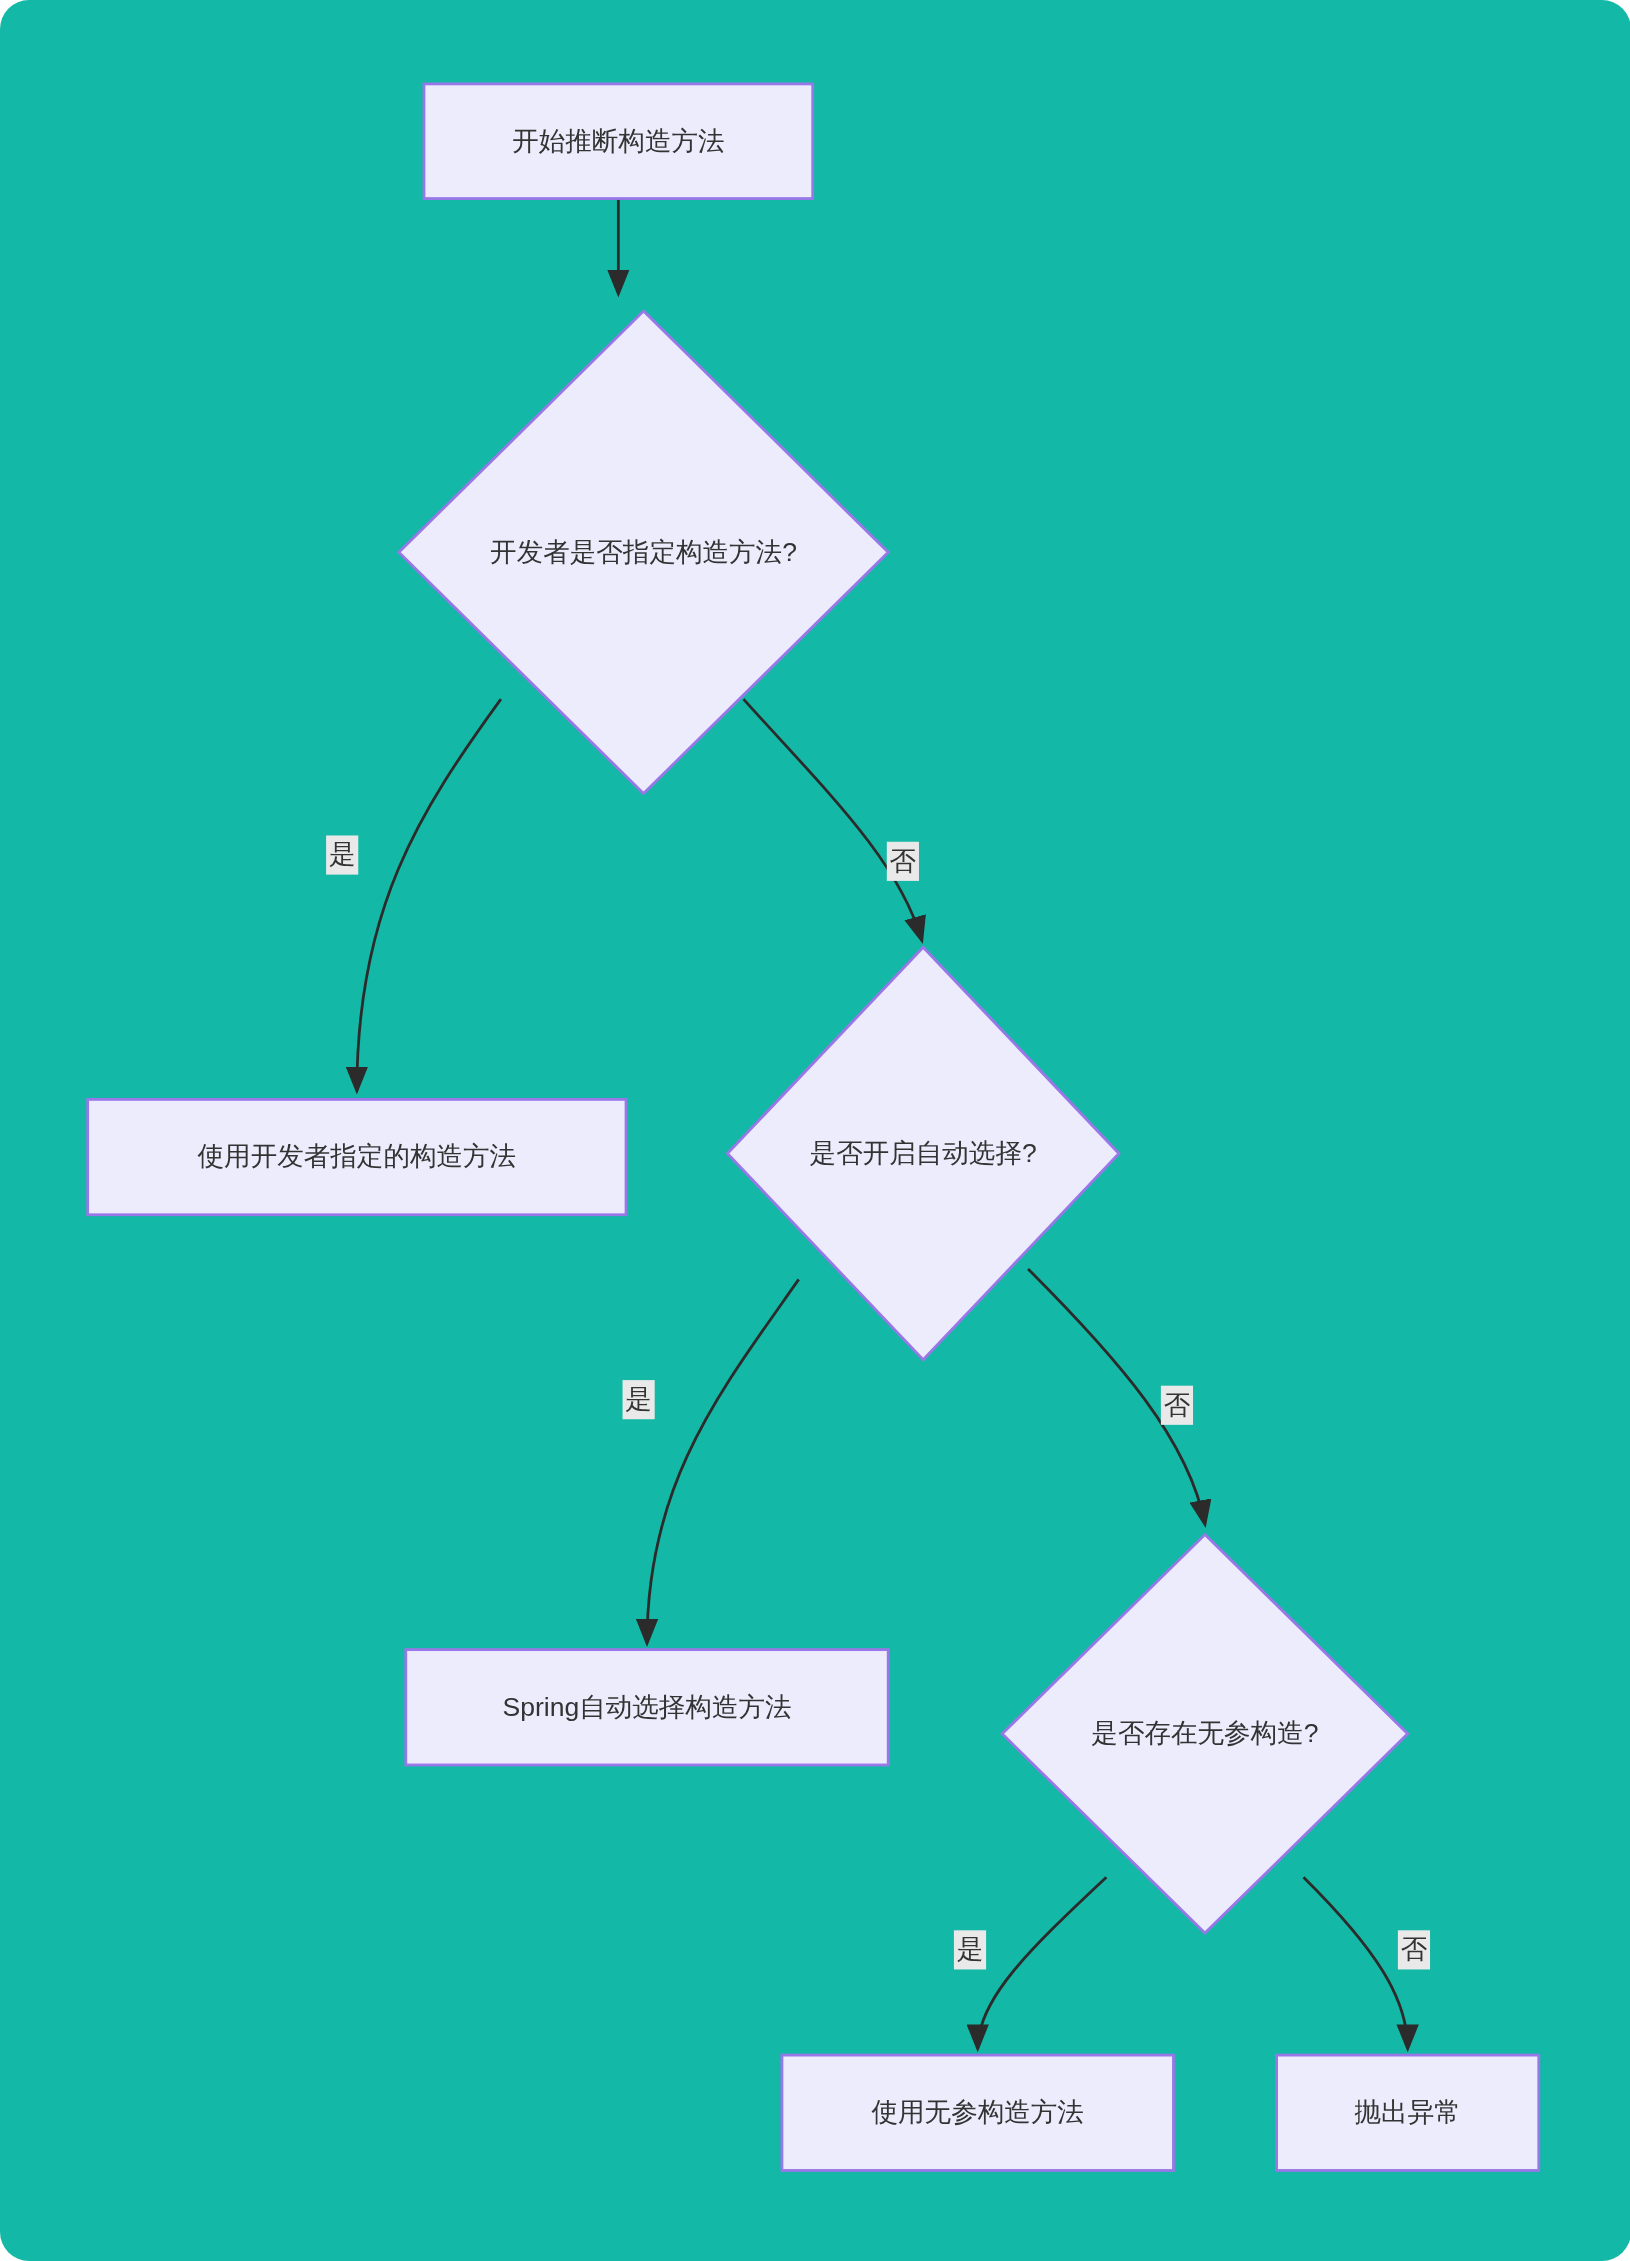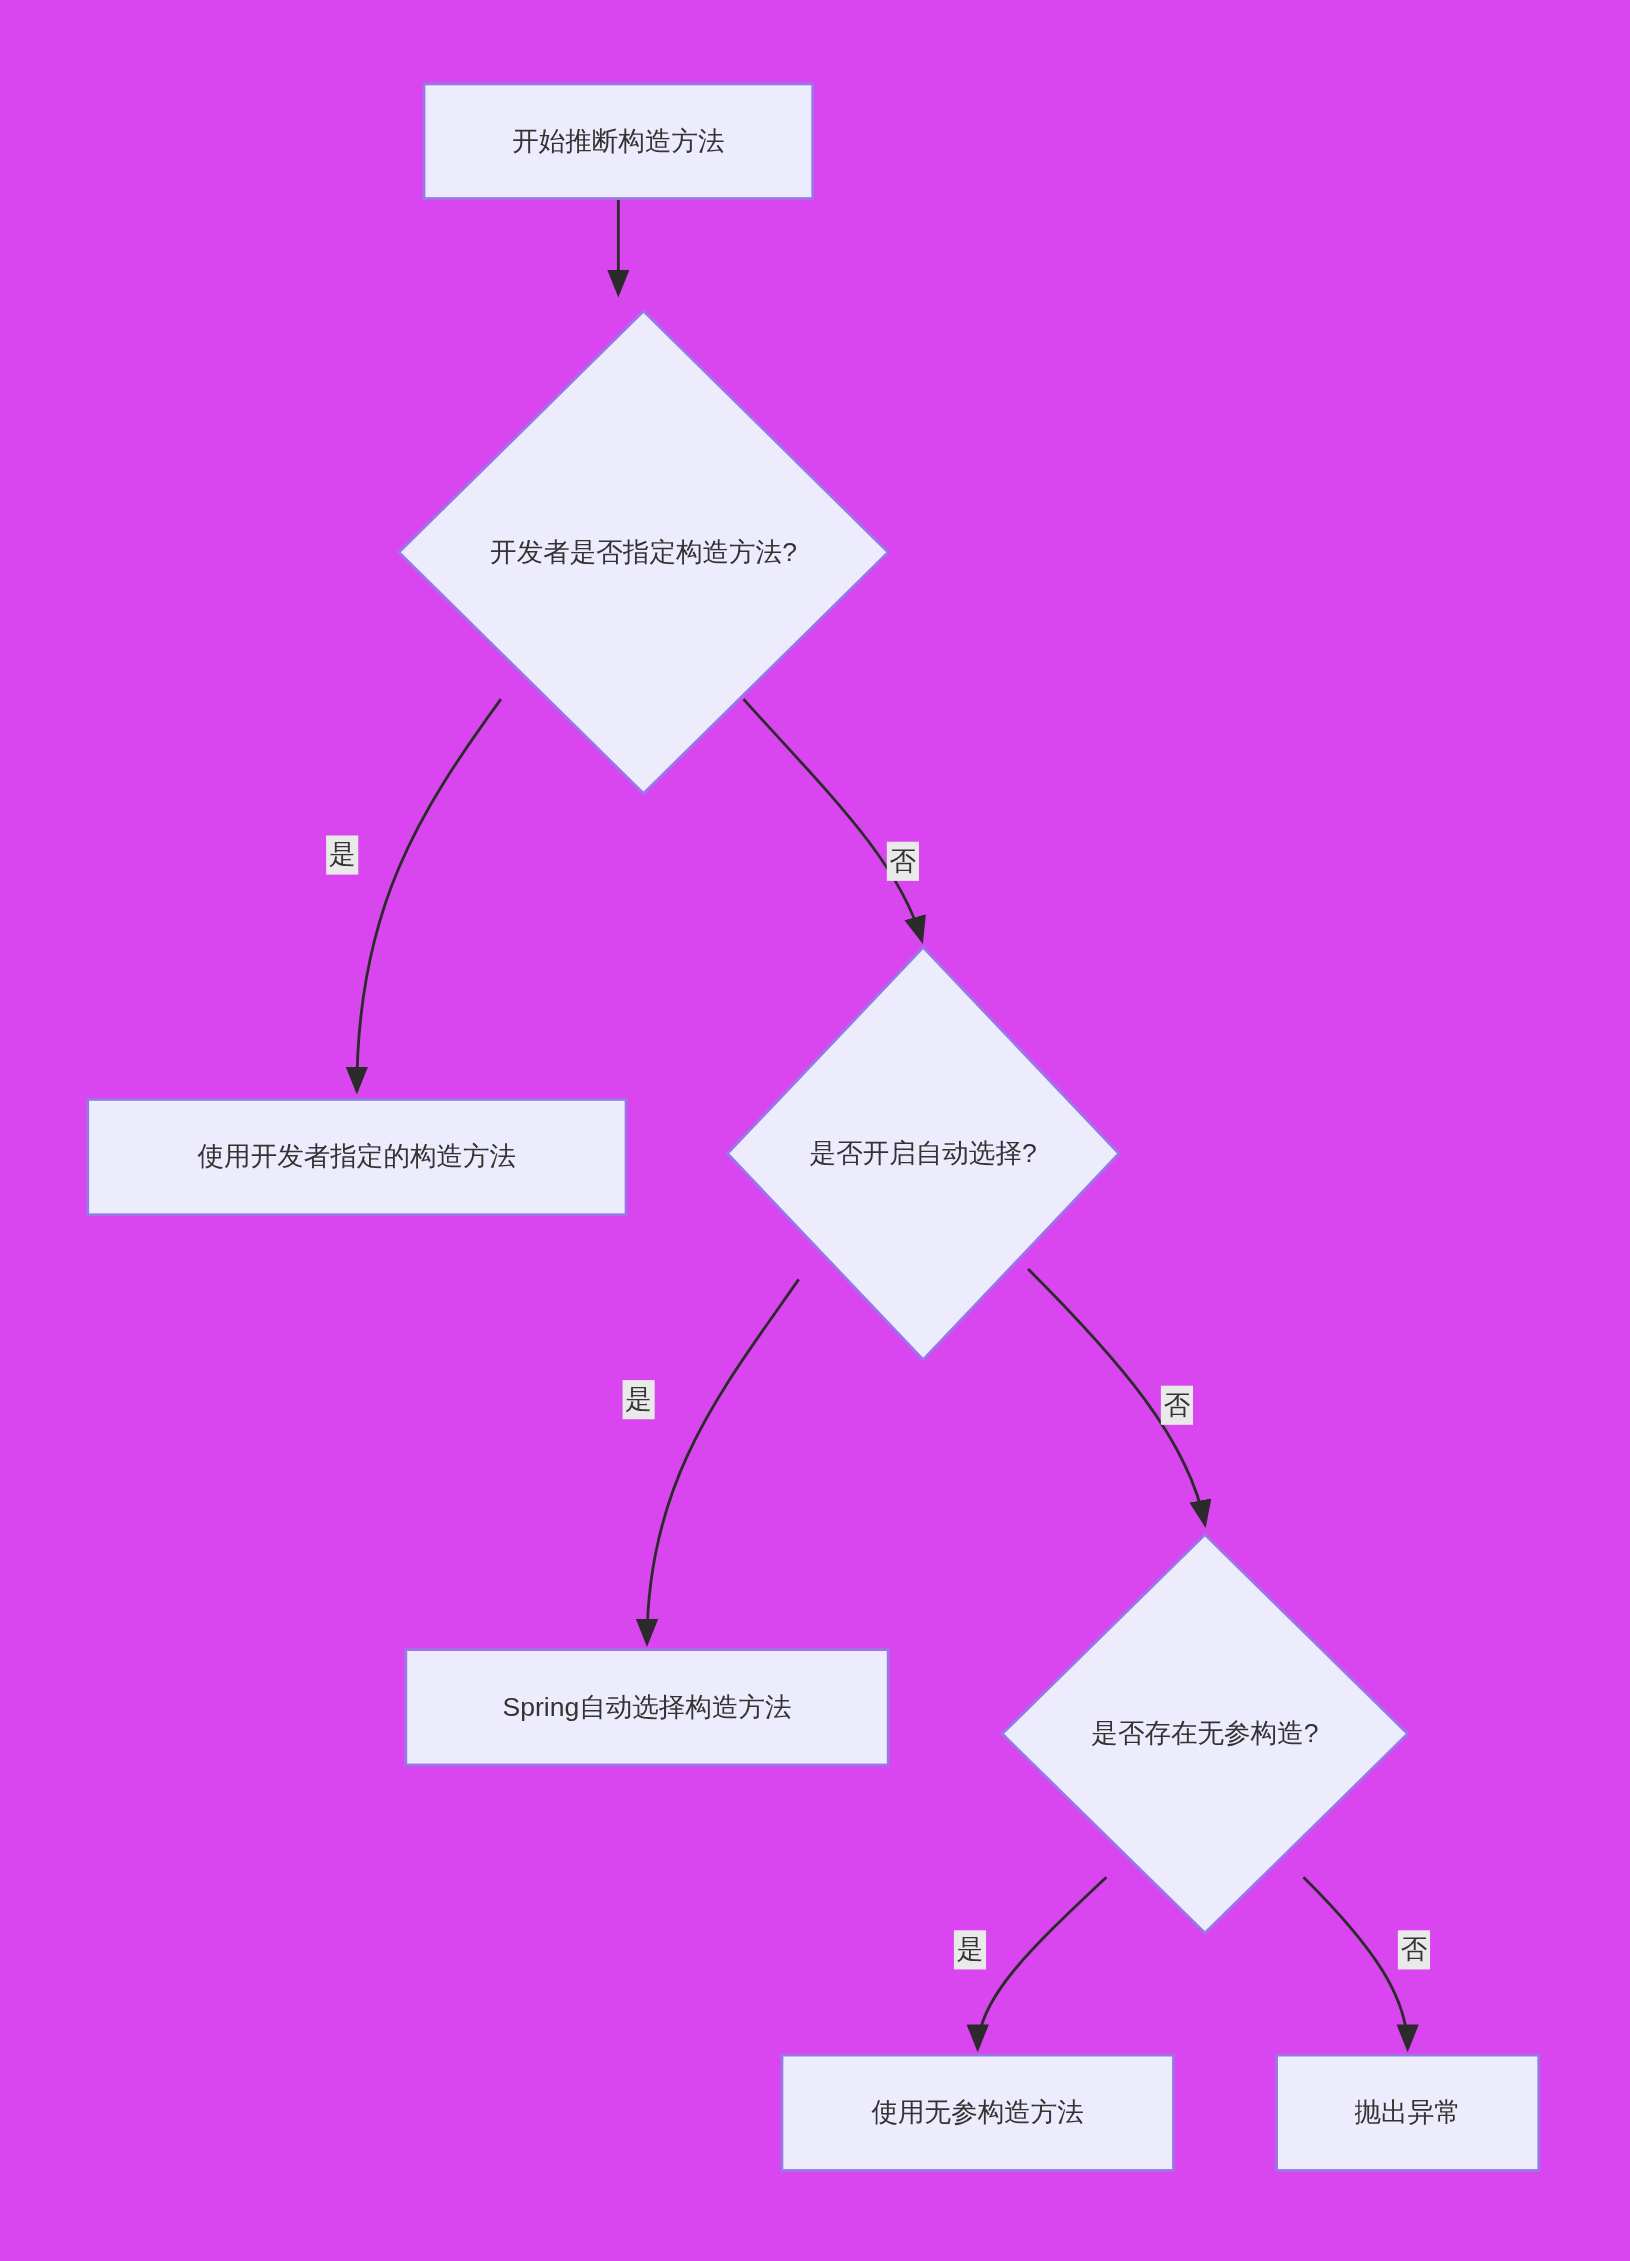--- a/index.html
+++ b/index.html
@@ -7,22 +7,23 @@
     padding: 0;
     background: #ffffff;
   }
   body {
     font-family: "Liberation Sans", "DejaVu Sans", sans-serif;
   }
   #flowchart-root {
     position: relative;
     width: 1631px;
     height: 2261px;
-    background: #d946ef;
+    background: #14b8a6;
     overflow: hidden;
+    border-radius: 29px;
   }
   svg.fc-canvas {
     position: absolute;
     top: 0;
     left: 0;
     width: 1631px;
     height: 2261px;
     display: block;
   }
   .node-shape {

